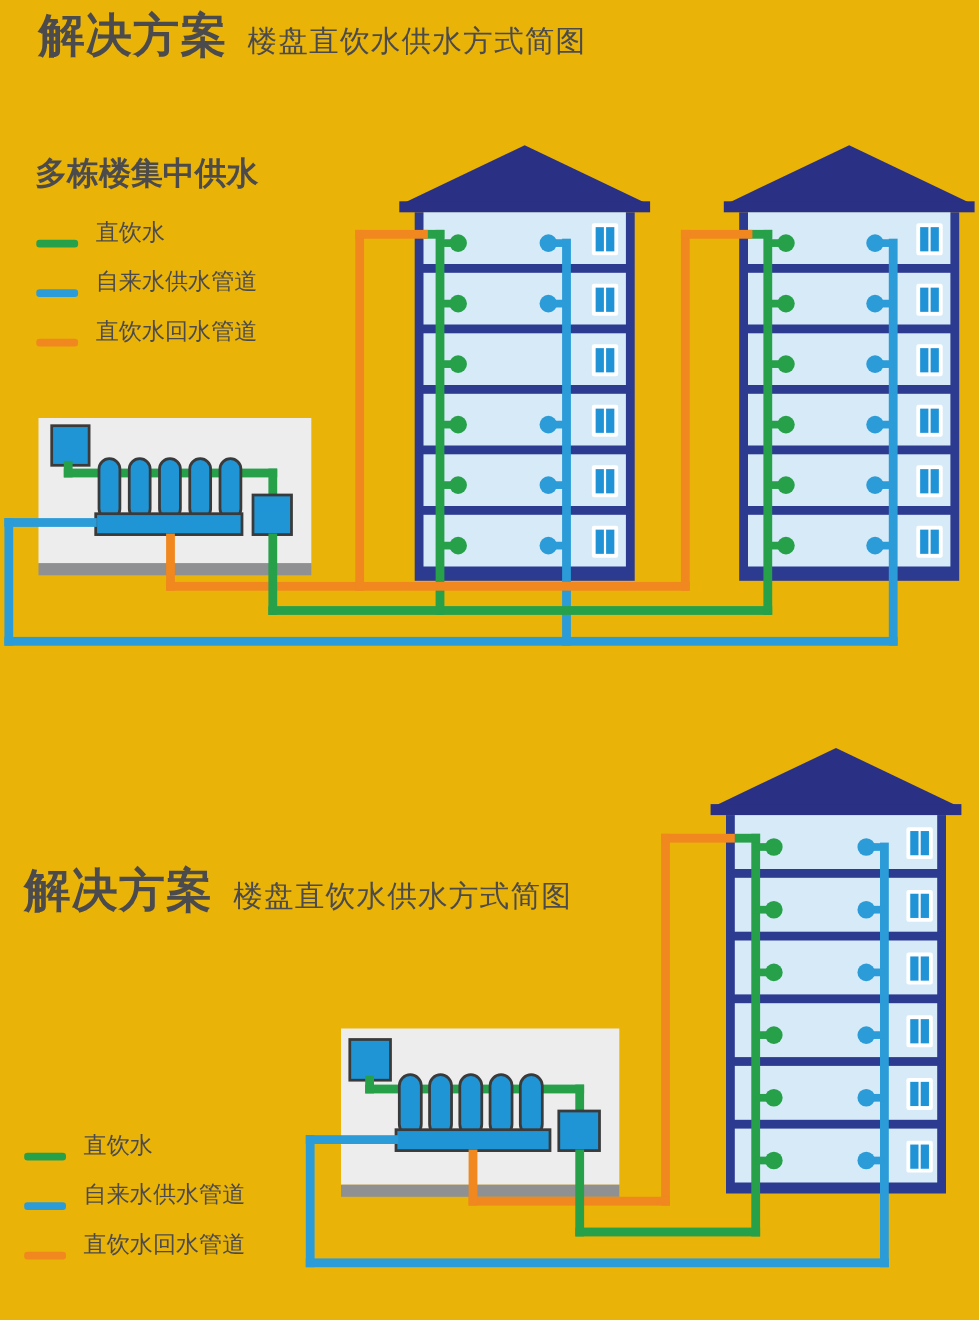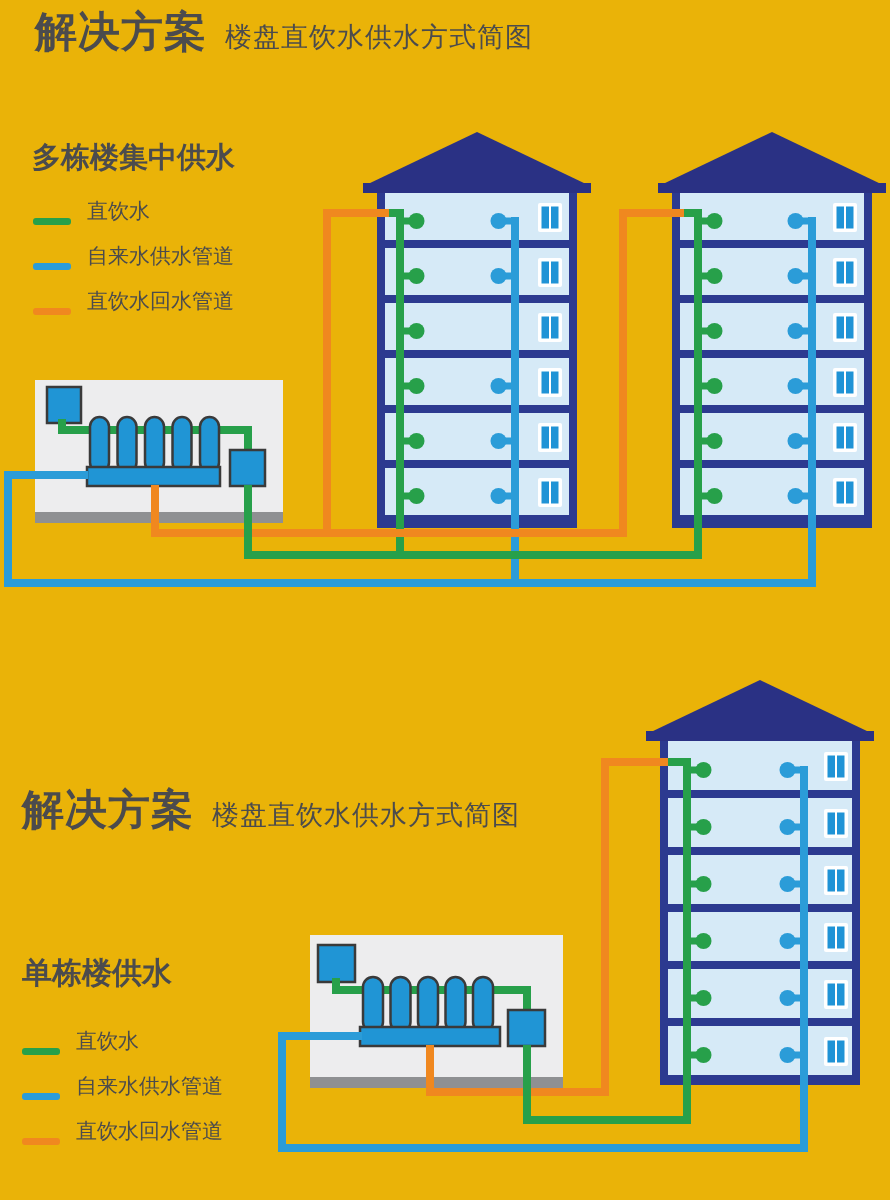--- a/index.html
+++ b/index.html
@@ -277,21 +277,20 @@
       <span class="sw sw-orange"></span>
       <span class="lg-label">直饮水回水管道</span>
     </div>
   </div>
 
   <div class="title-row" style="left:22px;top:782px">
     <span class="t-main">解决方案</span>
     <span class="t-sub">楼盘直饮水供水方式简图</span>
   </div>
 
-  <div class="section-label sl-single" style="left:22px;top:953px">单栋楼供水</div>
 
   <div class="legend" style="left:22px;top:1033px">
     <div class="lg-row">
       <span class="sw sw-green"></span>
       <span class="lg-label">直饮水</span>
     </div>
     <div class="lg-row">
       <span class="sw sw-blue"></span>
       <span class="lg-label">自来水供水管道</span>
     </div>

